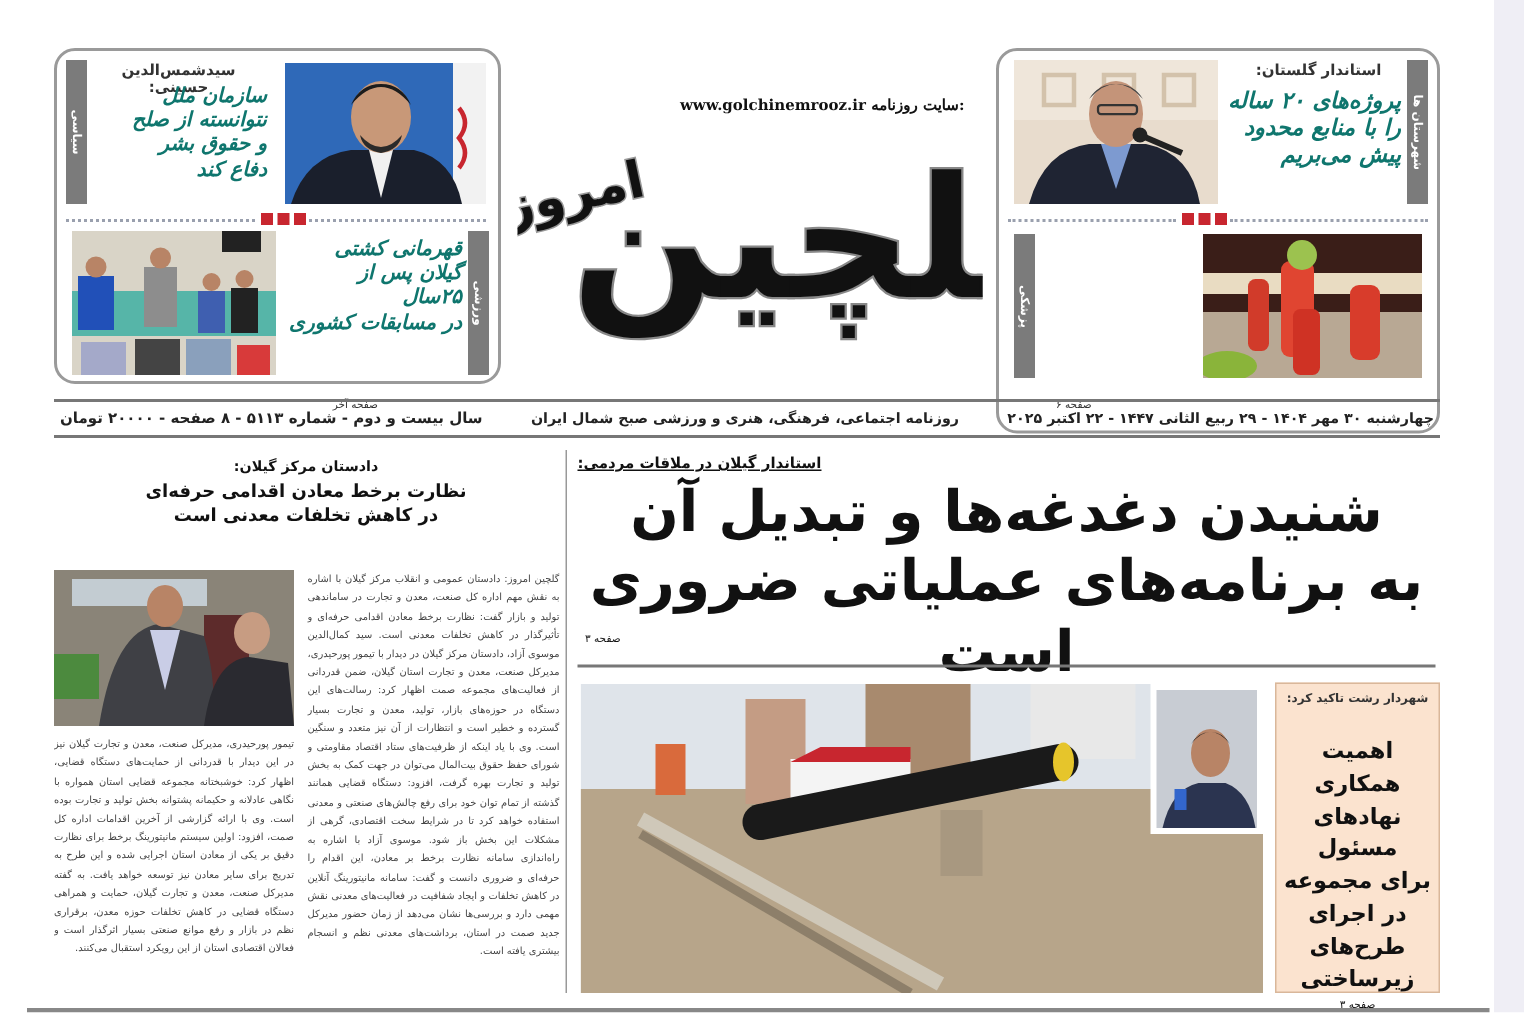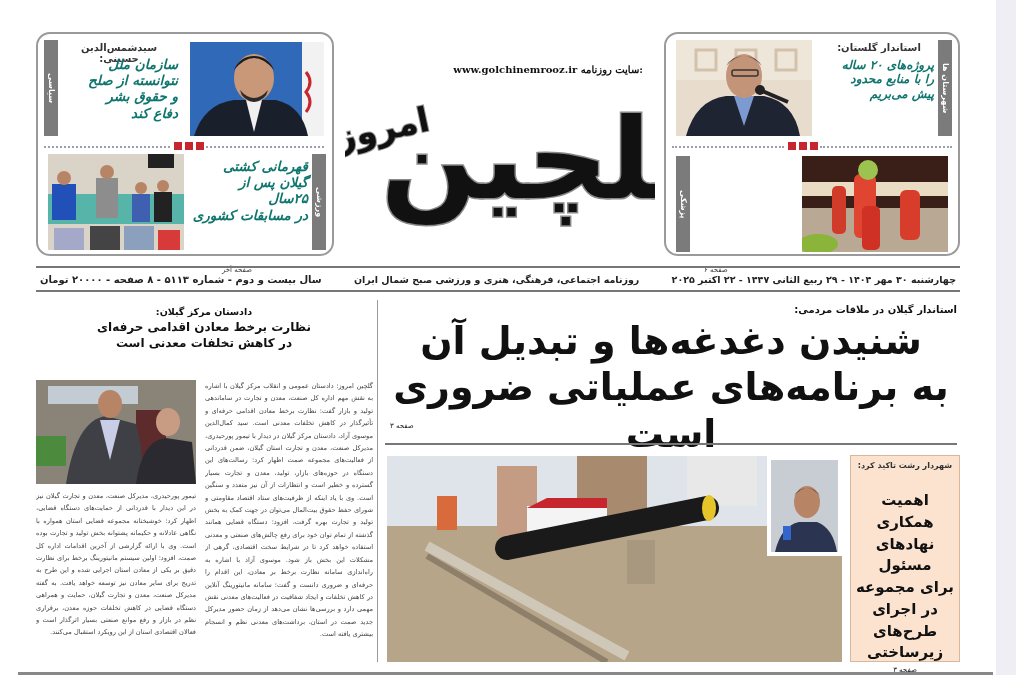--- a/index.html
+++ b/index.html
@@ -3,21 +3,21 @@
 <meta charset="utf-8">
 <style>
   * { box-sizing: border-box; margin: 0; padding: 0; }
   html, body { width: 1016px; height: 675px; overflow: hidden; background: #ffffff; }
   body { position: relative; font-family: "DejaVu Sans", sans-serif; color: #111; direction: rtl; }
 
   .right-gutter { position: absolute; left: 996px; top: 0; width: 20px; height: 675px; background: #efeef5; }
 
   
   .teaser-box { position: absolute; border: 2px solid #9a9a9a; border-radius: 14px; background: #fff; }
-  .teaser-box.right { left: 664px; top: 32px; width: 296px; height: 224px; }
+  .teaser-box.right { left: 664px; top: 32px; width: 296px; height: 257px; }
   .teaser-box.left { left: 36px; top: 32px; width: 298px; height: 224px; }
 
   .section-tab { position: absolute; width: 14px; background: #7b7b7b; color: #fff; font-size: 8px; writing-mode: vertical-rl; text-align: center; display: flex; align-items: center; justify-content: center; font-weight: bold; }
 
   .photo { position: absolute; overflow: hidden; }
   .dots-divider { position: absolute; height: 0; border-top: 2px dotted #9aa0ae; }
   .red-dots { position: absolute; display: flex; gap: 3px; }
   .red-dots span { width: 8px; height: 8px; background: #c8262f; display: block; }
 
   .kicker { position: absolute; font-size: 10px; font-weight: bold; color: #333; text-align: center; }
@@ -26,21 +26,21 @@
 
   
   .site-url { position: absolute; left: 343px; top: 36px; width: 300px; font-size: 10px; font-weight: bold; text-align: right; direction: ltr; font-family: "DejaVu Serif", serif; margin-top: 28px; }
   .logo { position: absolute; left: 345px; top: 48px; width: 310px; height: 210px; }
 
   
   .info-bar { position: absolute; left: 36px; top: 266px; width: 924px; height: 26px; border-top: 2px solid #777; border-bottom: 2px solid #777; display: flex; align-items: center; justify-content: space-between; font-size: 9.5px; padding: 0 4px; font-weight: bold; color: #222; }
   .info-bar .price { font-weight: bold; font-size: 10px; }
 
   
-  .main-kicker { position: absolute; left: 385px; top: 304px; width: 572px; text-align: right; font-size: 10px; font-weight: bold; }
+  .main-kicker { position: absolute; left: 385px; top: 304px; width: 572px; text-align: left; font-size: 10px; font-weight: bold; text-decoration: underline; }
   .main-headline { position: absolute; left: 385px; top: 318px; width: 572px; text-align: center; font-size: 38px; font-weight: bold; line-height: 1.22; letter-spacing: -1px; }
   .main-pageref { position: absolute; left: 390px; top: 422px; font-size: 7px; }
   .main-rule { position: absolute; left: 385px; top: 443px; width: 572px; border-top: 2px solid #777; }
 
   .col-divider { position: absolute; left: 377px; top: 300px; height: 362px; border-left: 1px solid #999; }
 
   
   .left-kicker { position: absolute; left: 36px; top: 306px; width: 336px; text-align: center; font-size: 9.5px; font-weight: bold; }
   .left-headline { position: absolute; left: 36px; top: 320px; width: 336px; text-align: center; font-size: 12px; font-weight: bold; line-height: 1.3; }
   .body-text { position: absolute; font-size: 6.6px; line-height: 12.4px; text-align: justify; color: #444; }
@@ -68,21 +68,21 @@
       <path d="M10 96 Q20 60 50 56 L88 56 Q118 62 124 96 Z" fill="#1f2433"></path>
       <path d="M58 56 L68 86 L78 56 Z" fill="#7d9ad0"></path>
       <ellipse cx="68" cy="36" rx="18" ry="22" fill="#c49479"></ellipse>
       <path d="M50 26 Q68 6 86 26 Q80 16 68 16 Q56 16 50 26Z" fill="#444"></path>
       <rect x="56" y="30" width="26" height="6" rx="2" fill="none" stroke="#333" stroke-width="1.5"></rect>
       <path d="M84 50 L112 62" stroke="#222" stroke-width="4"></path>
       <circle cx="84" cy="50" r="5" fill="#222"></circle>
     </svg>
   </div>
   <div class="kicker" style="right:24px; top:8px; width:110px;">استاندار گلستان:</div>
-  <div class="teaser-head" style="right:24px; top:24px; width:118px; font-size:12px;">
+  <div class="teaser-head" style="right:24px; top:24px; width:118px; font-size:15px;">
     <div>پروژه‌های ۲۰ ساله</div>
     <div>را با منابع محدود</div>
     <div>پیش می‌بریم</div>
   </div>
   <div class="page-ref" style="right:70px; top:96px;">صفحه ۷</div>
 
   <div class="dots-divider" style="left:6px; top:112px; width:112px;"></div>
   <div class="red-dots" style="left:122px; top:108px;">
       <span></span>
       <span></span>

